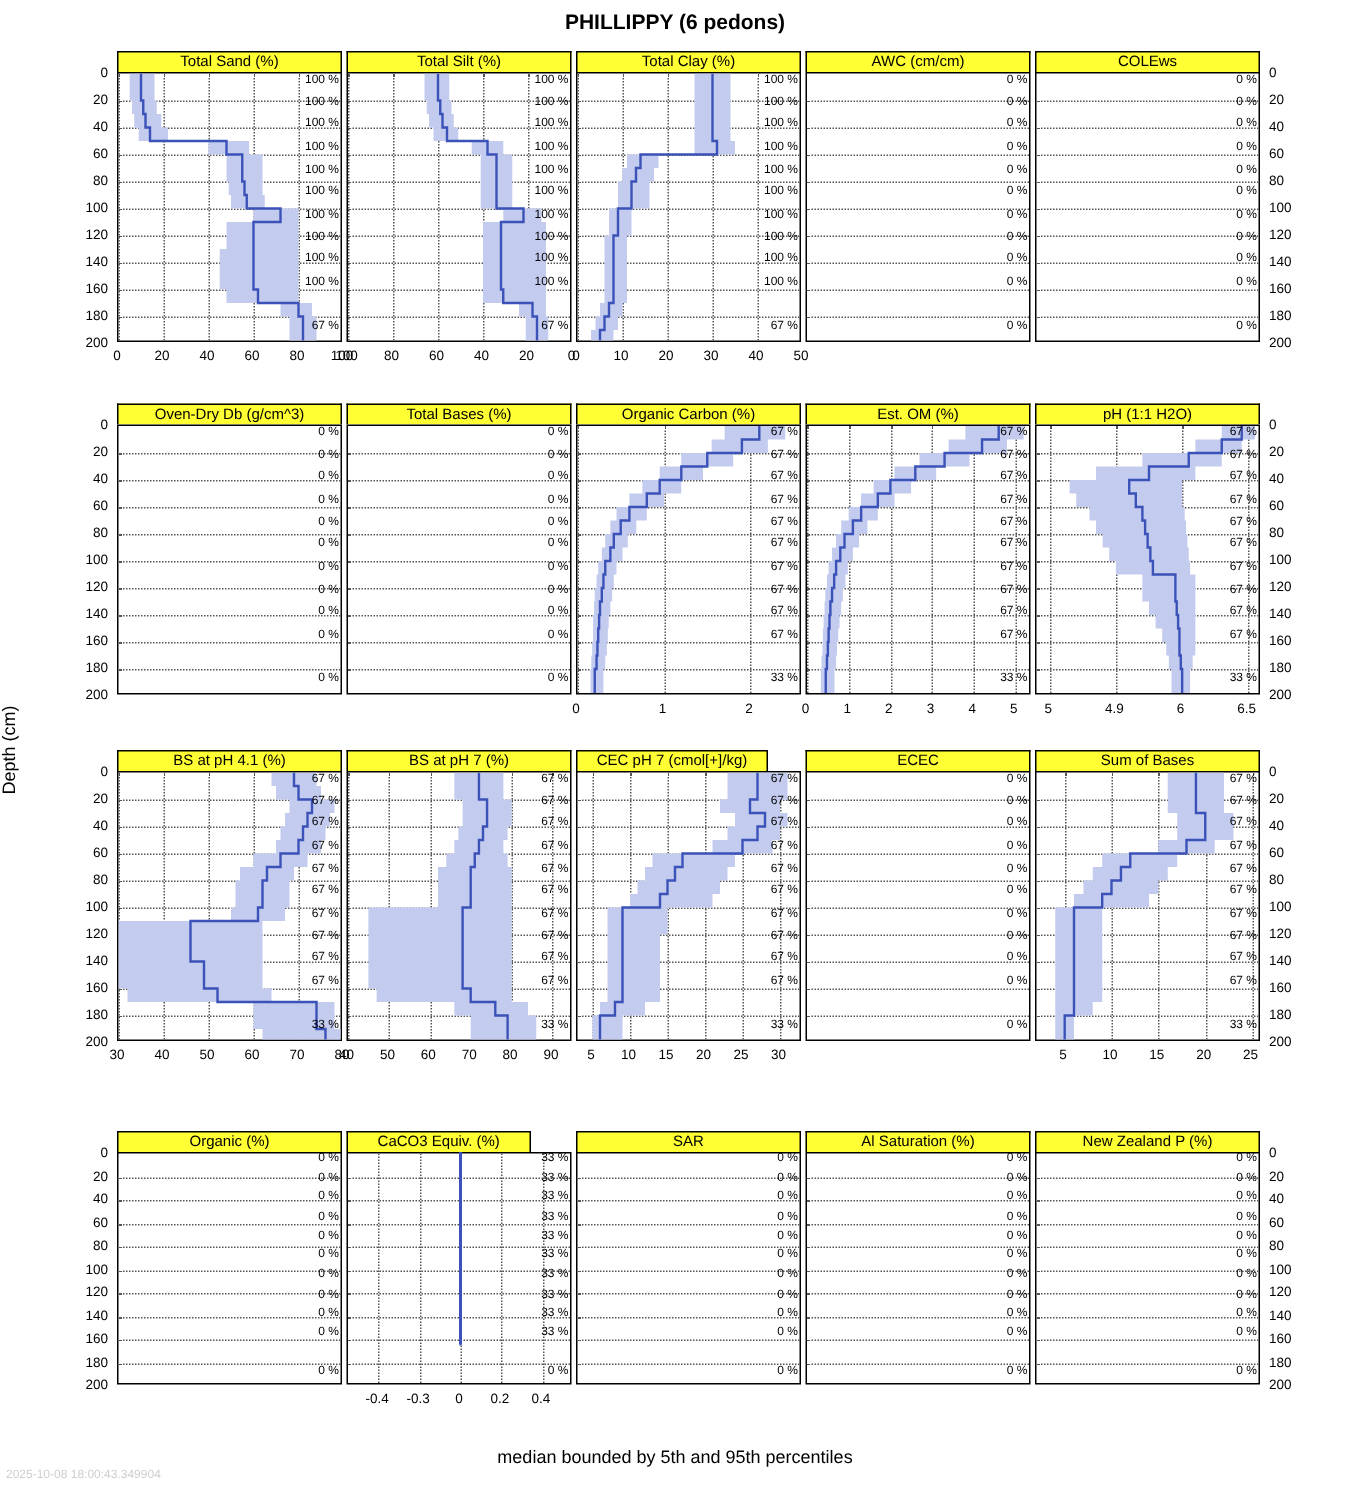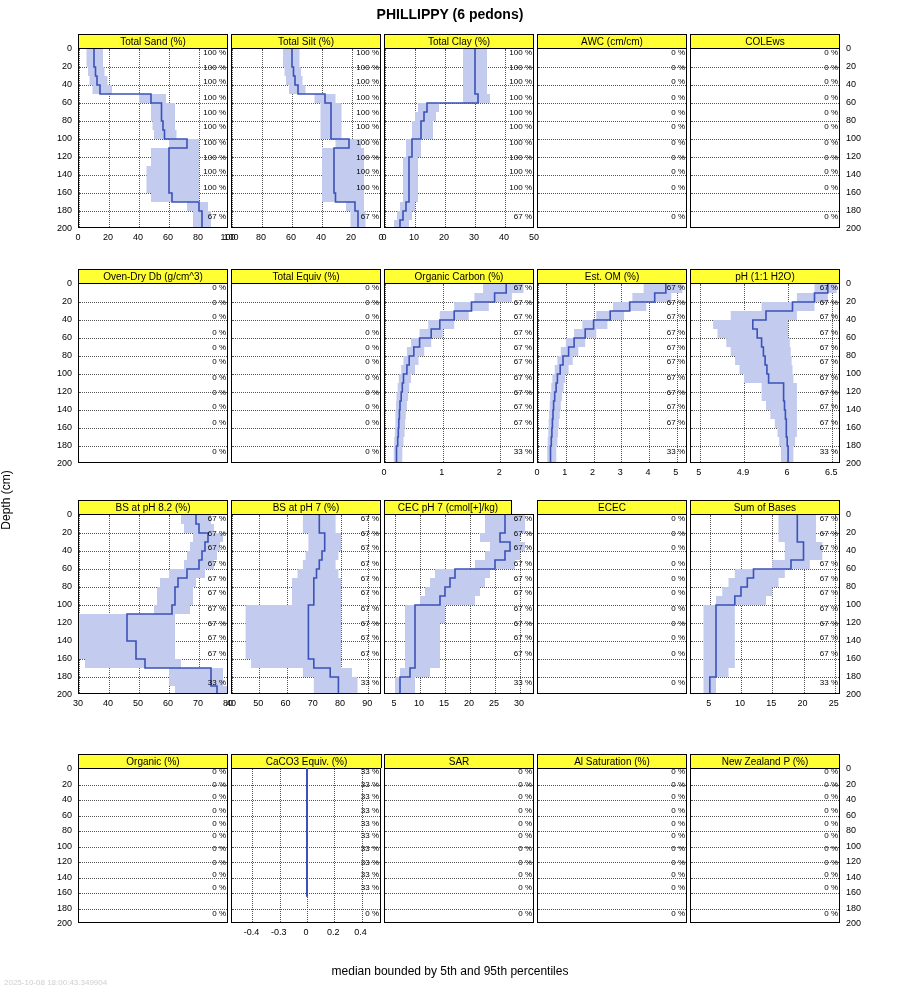--- a/index.html
+++ b/index.html
@@ -247,21 +247,21 @@
     <div class="pctlab" style="left: 176px; top: 297.8px; width: 50px;">0 %</div>
     <div class="pctlab" style="left: 176px; top: 312.2px; width: 50px;">0 %</div>
     <div class="pctlab" style="left: 176px; top: 327.5px; width: 50px;">0 %</div>
     <div class="pctlab" style="left: 176px; top: 342.8px; width: 50px;">0 %</div>
     <div class="pctlab" style="left: 176px; top: 357.2px; width: 50px;">0 %</div>
     <div class="pctlab" style="left: 176px; top: 372.5px; width: 50px;">0 %</div>
     <div class="pctlab" style="left: 176px; top: 387.8px; width: 50px;">0 %</div>
     <div class="pctlab" style="left: 176px; top: 402.2px; width: 50px;">0 %</div>
     <div class="pctlab" style="left: 176px; top: 417.5px; width: 50px;">0 %</div>
     <div class="pctlab" style="left: 176px; top: 447.2px; width: 50px;">0 %</div>
-    <div class="striptitle" style="left: 231px; top: 269px; width: 150px;">Total Equiv (%)</div>
+    <div class="striptitle" style="left: 231px; top: 269px; width: 150px;">Total Bases (%)</div>
     <div class="plotbox" style="left: 231px; top: 283px; width: 150px; height: 180px;">
       <div class="grid-h" style="top: 18px;"></div>
       <div class="grid-h" style="top: 36px;"></div>
       <div class="grid-h" style="top: 54px;"></div>
       <div class="grid-h" style="top: 72px;"></div>
       <div class="grid-h" style="top: 90px;"></div>
       <div class="grid-h" style="top: 108px;"></div>
       <div class="grid-h" style="top: 126px;"></div>
       <div class="grid-h" style="top: 144px;"></div>
       <div class="grid-h" style="top: 162px;"></div>
@@ -377,21 +377,21 @@
     <div class="pctlab" style="left: 788px; top: 357.2px; width: 50px;">67 %</div>
     <div class="pctlab" style="left: 788px; top: 372.5px; width: 50px;">67 %</div>
     <div class="pctlab" style="left: 788px; top: 387.8px; width: 50px;">67 %</div>
     <div class="pctlab" style="left: 788px; top: 402.2px; width: 50px;">67 %</div>
     <div class="pctlab" style="left: 788px; top: 417.5px; width: 50px;">67 %</div>
     <div class="pctlab" style="left: 788px; top: 447.2px; width: 50px;">33 %</div>
     <div class="xtick" style="left: 678.824px; top: 467px; width: 40px;">5</div>
     <div class="xtick" style="left: 722.941px; top: 467px; width: 40px;">4.9</div>
     <div class="xtick" style="left: 767.059px; top: 467px; width: 40px;">6</div>
     <div class="xtick" style="left: 811.176px; top: 467px; width: 40px;">6.5</div>
-    <div class="striptitle" style="left: 78px; top: 500px; width: 150px;">BS at pH 8.2 (%)</div>
+    <div class="striptitle" style="left: 78px; top: 500px; width: 150px;">BS at pH 4.1 (%)</div>
     <div class="plotbox" style="left: 78px; top: 514px; width: 150px; height: 180px;">
       <div class="grid-h" style="top: 18px;"></div>
       <div class="grid-h" style="top: 36px;"></div>
       <div class="grid-h" style="top: 54px;"></div>
       <div class="grid-h" style="top: 72px;"></div>
       <div class="grid-h" style="top: 90px;"></div>
       <div class="grid-h" style="top: 108px;"></div>
       <div class="grid-h" style="top: 126px;"></div>
       <div class="grid-h" style="top: 144px;"></div>
       <div class="grid-h" style="top: 162px;"></div>
@@ -576,21 +576,21 @@
     <div class="pctlab" style="left: 176px; top: 780.05px; width: 50px;">0 %</div>
     <div class="pctlab" style="left: 176px; top: 792.45px; width: 50px;">0 %</div>
     <div class="pctlab" style="left: 176px; top: 805.625px; width: 50px;">0 %</div>
     <div class="pctlab" style="left: 176px; top: 818.8px; width: 50px;">0 %</div>
     <div class="pctlab" style="left: 176px; top: 831.2px; width: 50px;">0 %</div>
     <div class="pctlab" style="left: 176px; top: 844.375px; width: 50px;">0 %</div>
     <div class="pctlab" style="left: 176px; top: 857.55px; width: 50px;">0 %</div>
     <div class="pctlab" style="left: 176px; top: 869.95px; width: 50px;">0 %</div>
     <div class="pctlab" style="left: 176px; top: 883.125px; width: 50px;">0 %</div>
     <div class="pctlab" style="left: 176px; top: 908.7px; width: 50px;">0 %</div>
-    <div class="striptitle" style="left: 231px; top: 754px; width: 151px;">CaCO3 Equiv. (%)</div>
+    <div class="striptitle" style="left: 231px; top: 754px; width: 123px;">CaCO3 Equiv. (%)</div>
     <div class="plotbox" style="left: 231px; top: 768px; width: 150px; height: 155px;">
       <div class="grid-h" style="top: 15.5px;"></div>
       <div class="grid-h" style="top: 31px;"></div>
       <div class="grid-h" style="top: 46.5px;"></div>
       <div class="grid-h" style="top: 62px;"></div>
       <div class="grid-h" style="top: 77.5px;"></div>
       <div class="grid-h" style="top: 93px;"></div>
       <div class="grid-h" style="top: 108.5px;"></div>
       <div class="grid-h" style="top: 124px;"></div>
       <div class="grid-h" style="top: 139.5px;"></div>

